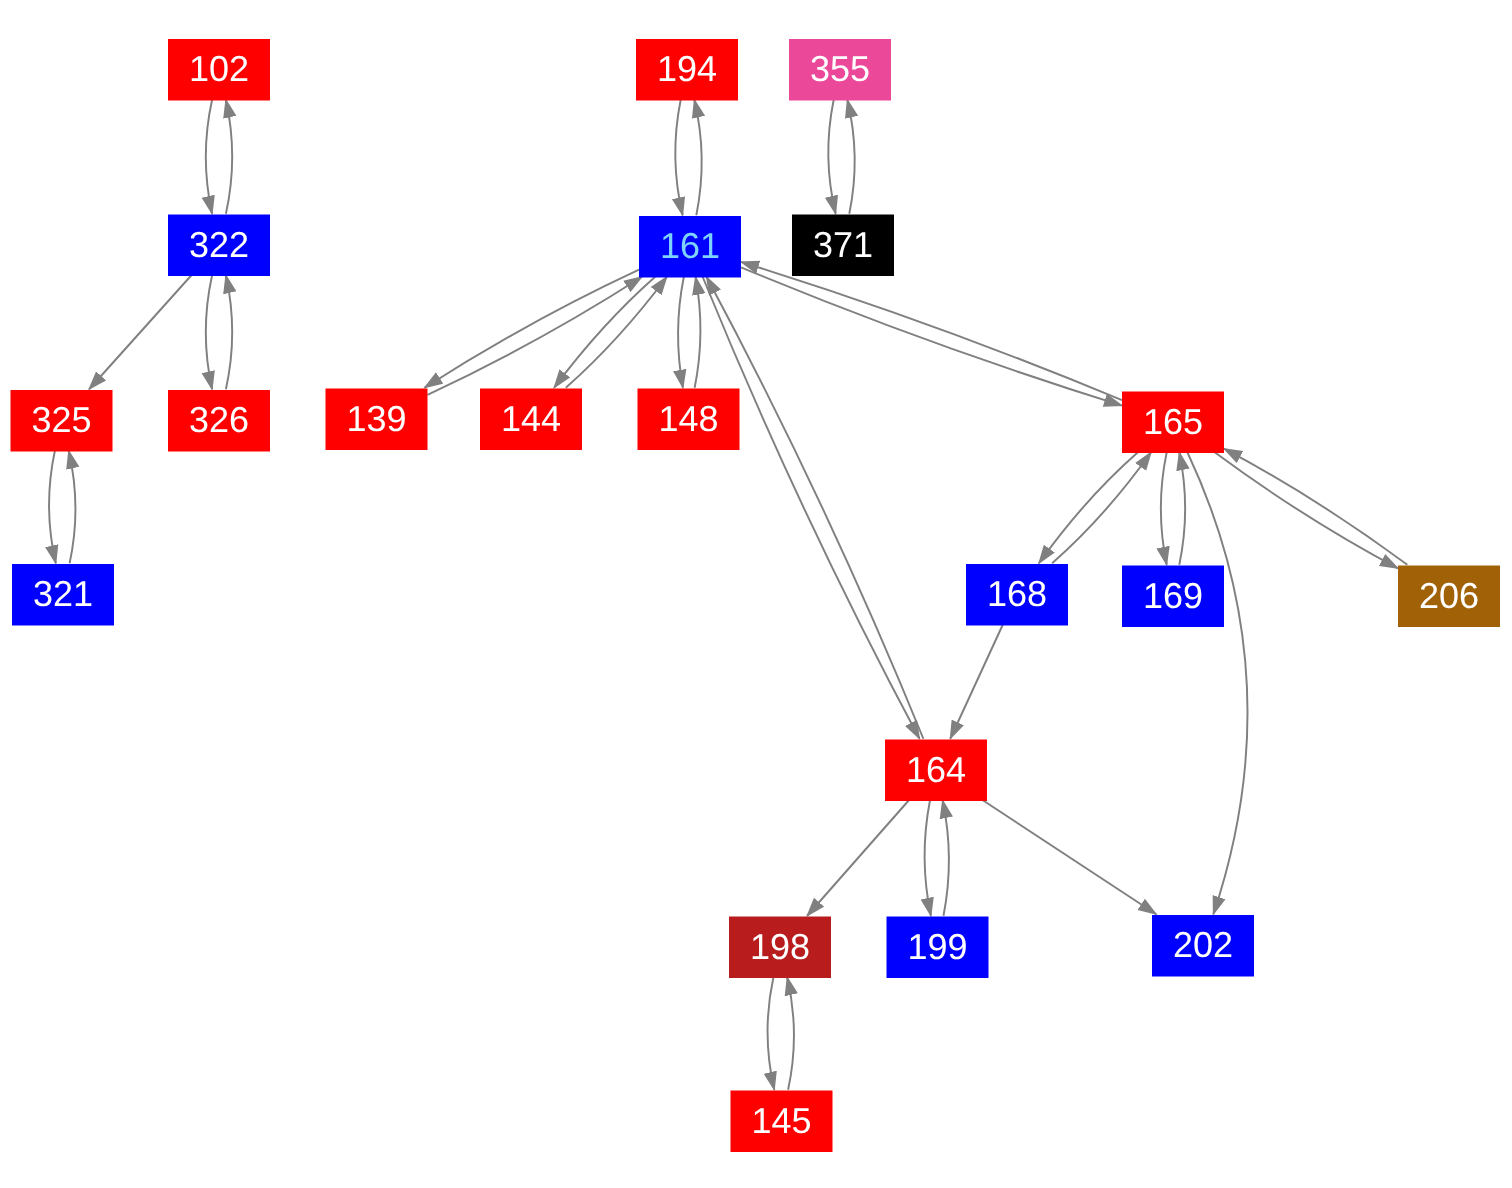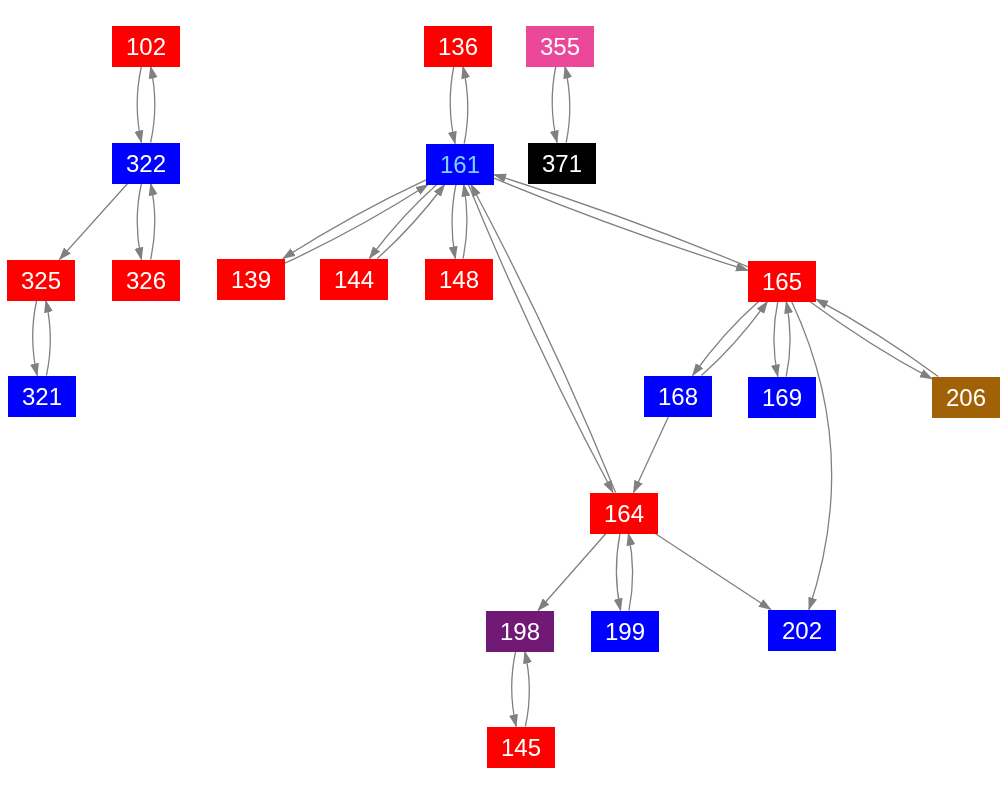--- a/index.html
+++ b/index.html
@@ -83,30 +83,30 @@
       <path d="M655.2,533.5 Q713.0,571.5 770.8,609.5" class="edge" stroke="#808080" marker-end="url(#arrowhead)"></path>
       <path d="M515.6,651.5 Q507.5,689.1 516.2,726.5" class="edge" stroke="#808080" marker-end="url(#arrowhead)"></path>
       <path d="M525.4,726.5 Q533.5,688.9 524.8,651.5" class="edge" stroke="#808080" marker-end="url(#arrowhead)"></path>
     </svg>
   <div id="nodes">
       <div class="node" style="left: 112px; top: 25.5px; background: rgb(255, 0, 0); color: rgb(255, 255, 255);">102</div>
       <div class="node" style="left: 112px; top: 142.5px; background: rgb(0, 0, 255); color: rgb(255, 255, 255);">322</div>
       <div class="node" style="left: 7px; top: 259.5px; background: rgb(255, 0, 0); color: rgb(255, 255, 255);">325</div>
       <div class="node" style="left: 112px; top: 259.5px; background: rgb(255, 0, 0); color: rgb(255, 255, 255);">326</div>
       <div class="node" style="left: 8px; top: 375.5px; background: rgb(0, 0, 255); color: rgb(255, 255, 255);">321</div>
-      <div class="node" style="left: 424px; top: 25.5px; background: rgb(255, 0, 0); color: rgb(255, 255, 255);">136</div>
+      <div class="node" style="left: 424px; top: 25.5px; background: rgb(255, 0, 0); color: rgb(255, 255, 255);">194</div>
       <div class="node" style="left: 526px; top: 25.5px; background: #ec4899; color: rgb(255, 255, 255);">355</div>
       <div class="node" style="left: 426px; top: 143.5px; background: rgb(0, 0, 255); color: #7dd3fc;">161</div>
       <div class="node" style="left: 528px; top: 142.5px; background: #000000; color: rgb(255, 255, 255);">371</div>
       <div class="node" style="left: 217px; top: 258.5px; background: rgb(255, 0, 0); color: rgb(255, 255, 255);">139</div>
       <div class="node" style="left: 320px; top: 258.5px; background: rgb(255, 0, 0); color: rgb(255, 255, 255);">144</div>
       <div class="node" style="left: 425px; top: 258.5px; background: rgb(255, 0, 0); color: rgb(255, 255, 255);">148</div>
       <div class="node" style="left: 748px; top: 260.5px; background: rgb(255, 0, 0); color: rgb(255, 255, 255);">165</div>
       <div class="node" style="left: 644px; top: 375.5px; background: rgb(0, 0, 255); color: rgb(255, 255, 255);">168</div>
       <div class="node" style="left: 748px; top: 376.5px; background: rgb(0, 0, 255); color: rgb(255, 255, 255);">169</div>
       <div class="node" style="left: 932px; top: 376.5px; background: #a16207; color: rgb(255, 255, 255);">206</div>
       <div class="node" style="left: 590px; top: 492.5px; background: rgb(255, 0, 0); color: rgb(255, 255, 255);">164</div>
-      <div class="node" style="left: 486px; top: 610.5px; background: #701a75; color: rgb(255, 255, 255);">198</div>
+      <div class="node" style="left: 486px; top: 610.5px; background: #b91c1c; color: rgb(255, 255, 255);">198</div>
       <div class="node" style="left: 591px; top: 610.5px; background: rgb(0, 0, 255); color: rgb(255, 255, 255);">199</div>
       <div class="node" style="left: 768px; top: 609.5px; background: rgb(0, 0, 255); color: rgb(255, 255, 255);">202</div>
       <div class="node" style="left: 487px; top: 726.5px; background: rgb(255, 0, 0); color: rgb(255, 255, 255); text-align: center;">145</div>
     </div>
 </div>
 
 </body></html>

